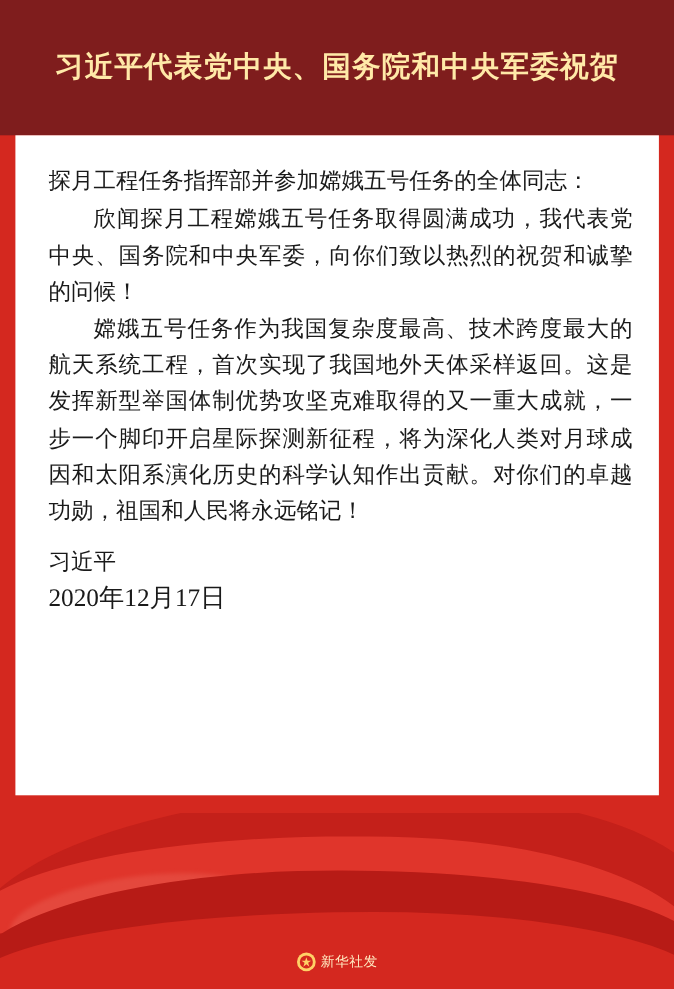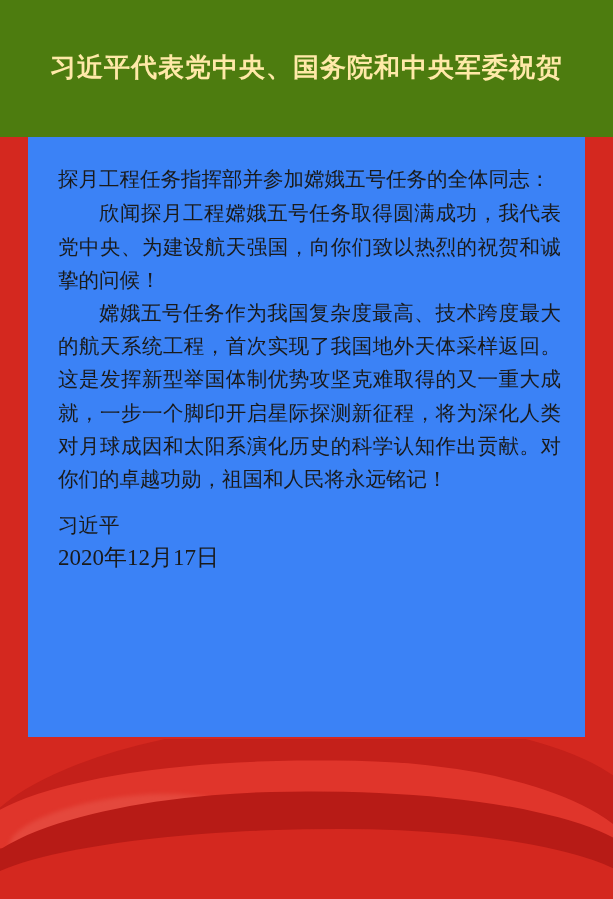--- a/index.html
+++ b/index.html
@@ -16,44 +16,44 @@
   .poster {
     position: relative;
     width: 613px;
     height: 899px;
     background: #d4281f;
     overflow: hidden;
   }
   
   .header {
     position: relative;
-    height: 137px;
-    background: #4d7c0f;
+    height: 123px;
+    background: #7f1d1d;
     display: flex;
     flex-direction: column;
     align-items: center;
     justify-content: center;
     padding: 0 22px;
     box-sizing: border-box;
   }
   .header-line {
     color: #ffe9a8;
     font-family: "Liberation Serif", "DejaVu Serif", serif;
     font-weight: bold;
     font-size: 26px;
     letter-spacing: 1px;
     line-height: 1.55;
     white-space: nowrap;
     text-align: center;
   }
   
   .sheet {
     position: relative;
-    margin: 0 28px;
-    background: #3b82f6;
+    margin: 0 14px;
+    background: #ffffff;
     height: 600px;
     box-sizing: border-box;
     padding: 26px 24px 10px 30px;
     overflow: hidden;
   }
   .salutation {
     font-size: 20.5px;
     color: #1a1a1a;
     line-height: 1.58;
     margin: 0 0 2px 0;
@@ -172,32 +172,41 @@
 <body>
 
 <div class="poster">
 
   <div class="header">
     <div class="header-line">习近平代表党中央、国务院和中央军委祝贺</div>
   </div>
 
   <div class="sheet">
     <p class="salutation">探月工程任务指挥部并参加嫦娥五号任务的全体同志：</p>
-    <p class="para">欣闻探月工程嫦娥五号任务取得圆满成功，我代表党中央、为建设航天强国，向你们致以热烈的祝贺和诚挚的问候！</p>
+    <p class="para">欣闻探月工程嫦娥五号任务取得圆满成功，我代表党中央、国务院和中央军委，向你们致以热烈的祝贺和诚挚的问候！</p>
     <p class="para">嫦娥五号任务作为我国复杂度最高、技术跨度最大的航天系统工程，首次实现了我国地外天体采样返回。这是发挥新型举国体制优势攻坚克难取得的又一重大成就，一步一个脚印开启星际探测新征程，将为深化人类对月球成因和太阳系演化历史的科学认知作出贡献。对你们的卓越功勋，祖国和人民将永远铭记！</p>
 
     <div class="signature-block">
       <div class="signature">习近平</div>
       <div class="sign-date">2020年12月17日</div>
     </div>
   </div>
 
   <div class="ribbon-area">
     <div class="ribbon-bg"></div>
     <div class="wave wave1"></div>
     <div class="wave wave2"></div>
     <div class="glow"></div>
     <div class="wave wave3"></div>
     <div class="wave wave4"></div>
   </div>
 
+  <div class="source">
+    <span class="source-mark">
+      <svg width="13" height="13" viewBox="0 0 24 24" aria-hidden="true">
+        <circle cx="12" cy="12" r="11" fill="#d4281f"></circle>
+        <path d="M12 4 L14 10 L20 10 L15 13.5 L17 20 L12 16 L7 20 L9 13.5 L4 10 L10 10 Z" fill="#ffd166"></path>
+      </svg>
+    </span>
+    <span class="source-text">新华社发</span>
+  </div>
 
 </div>
 
 </body></html>

